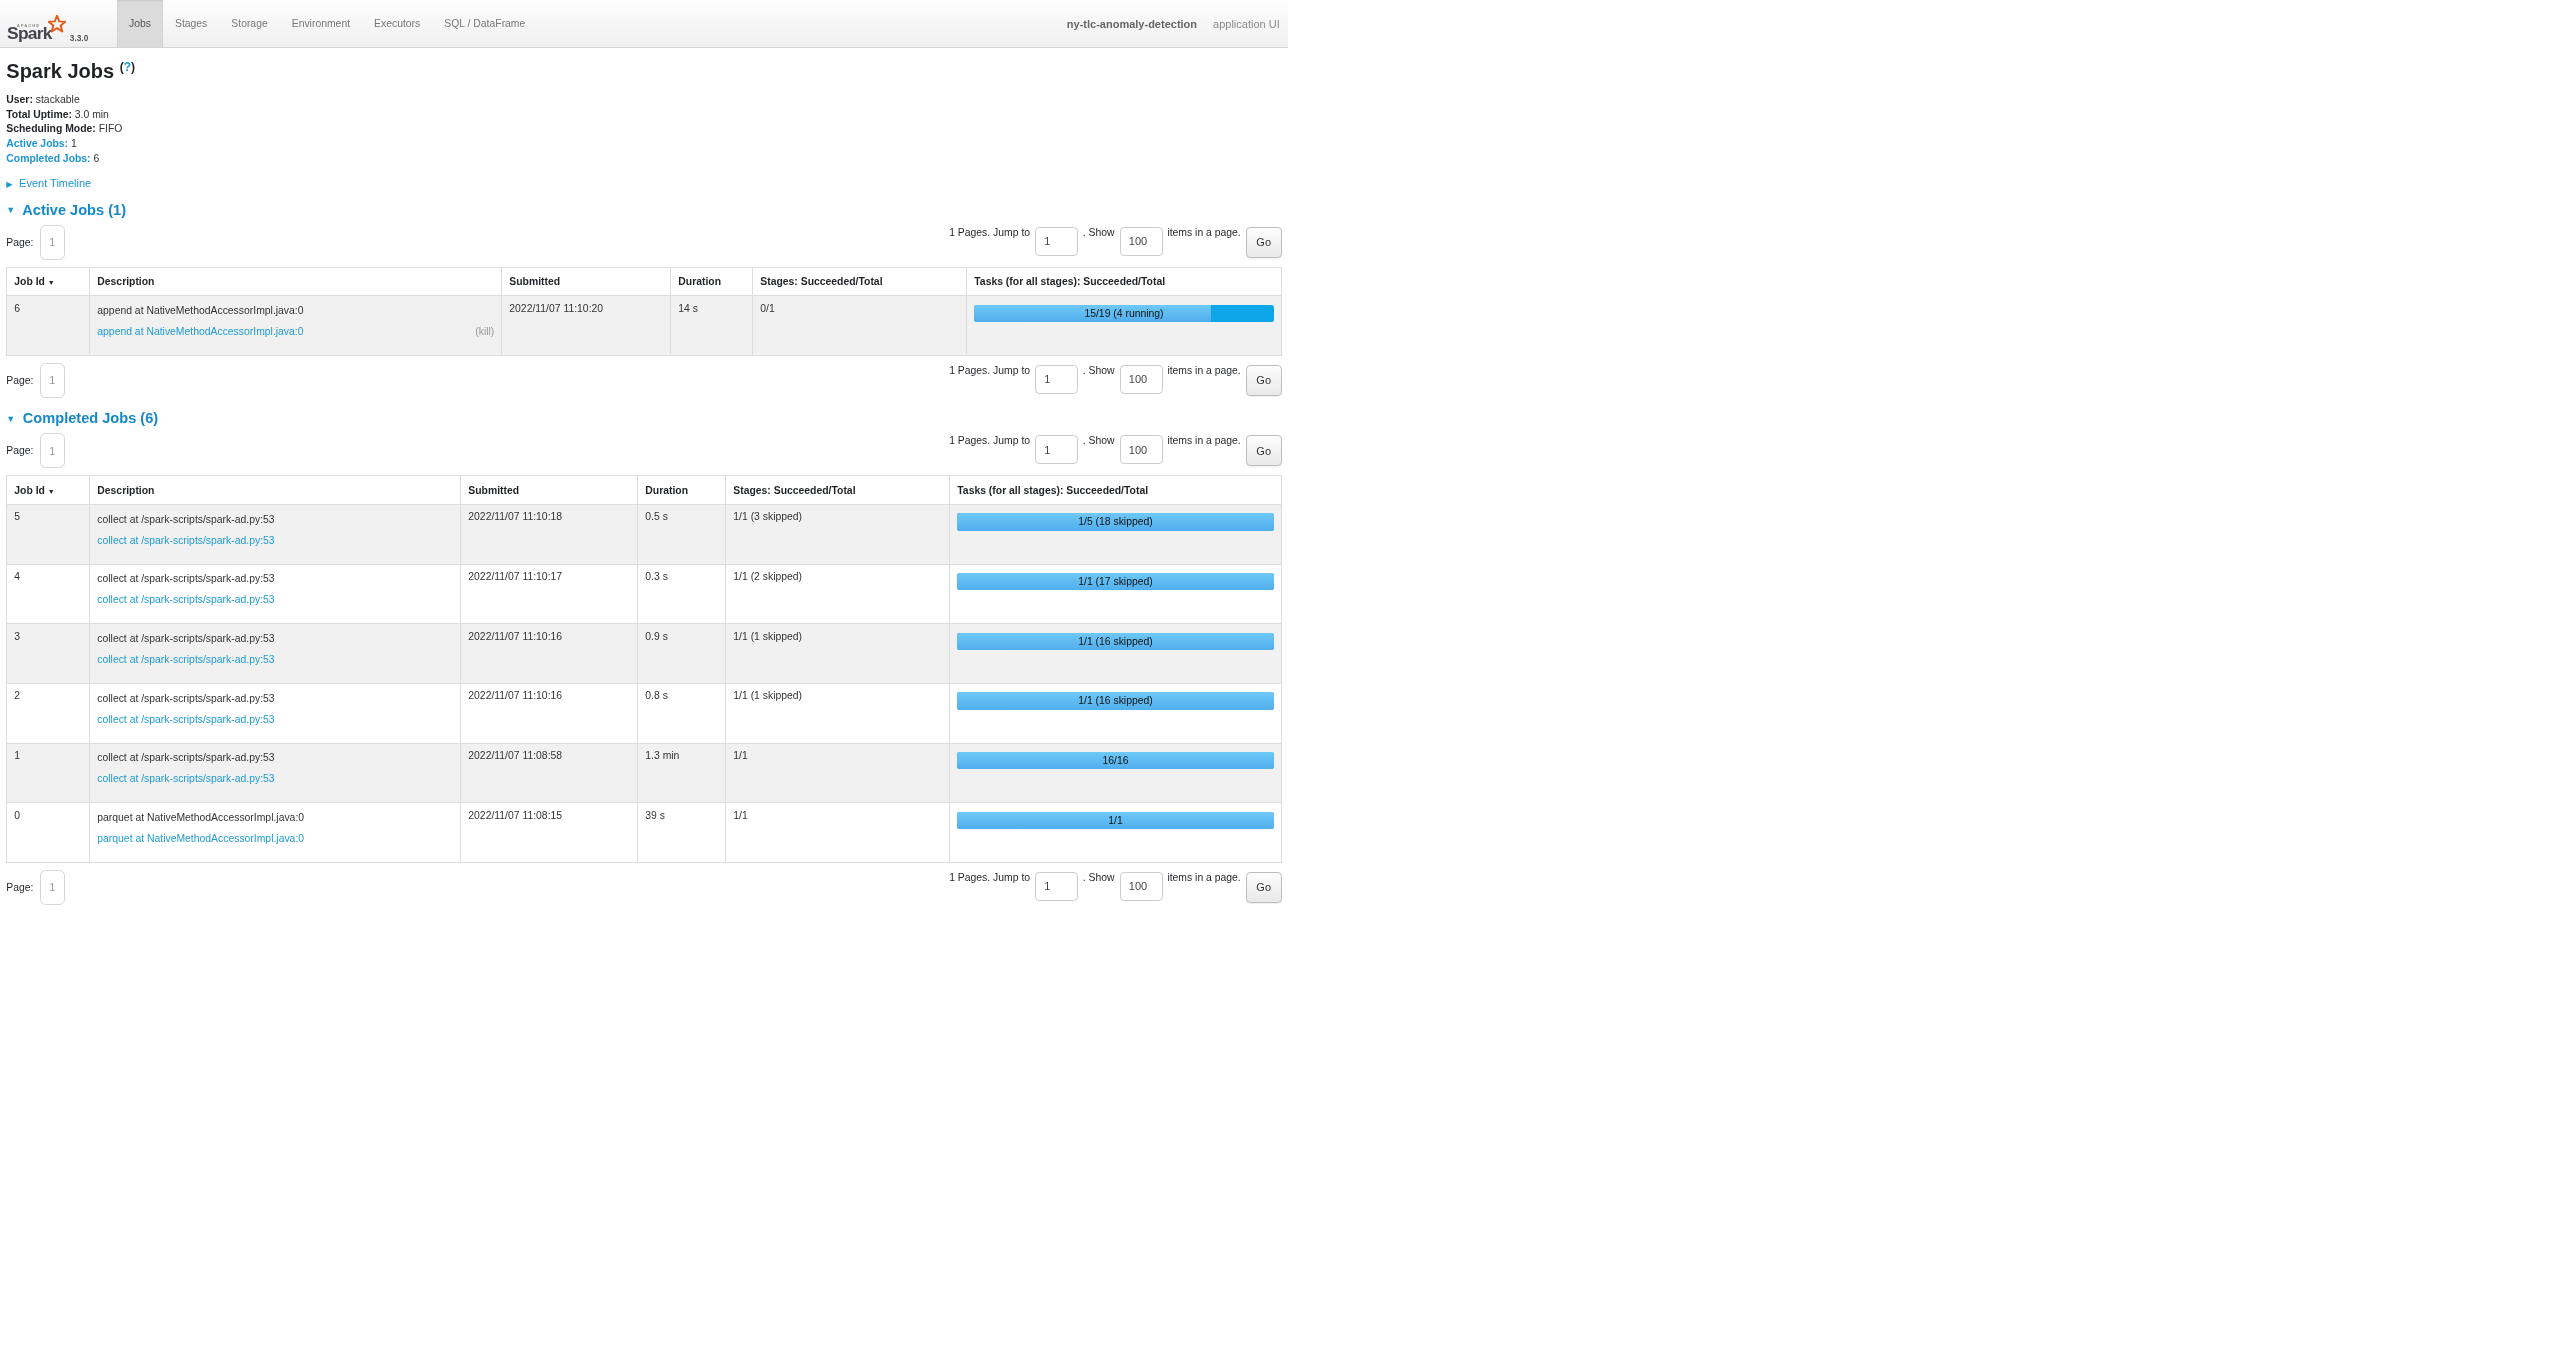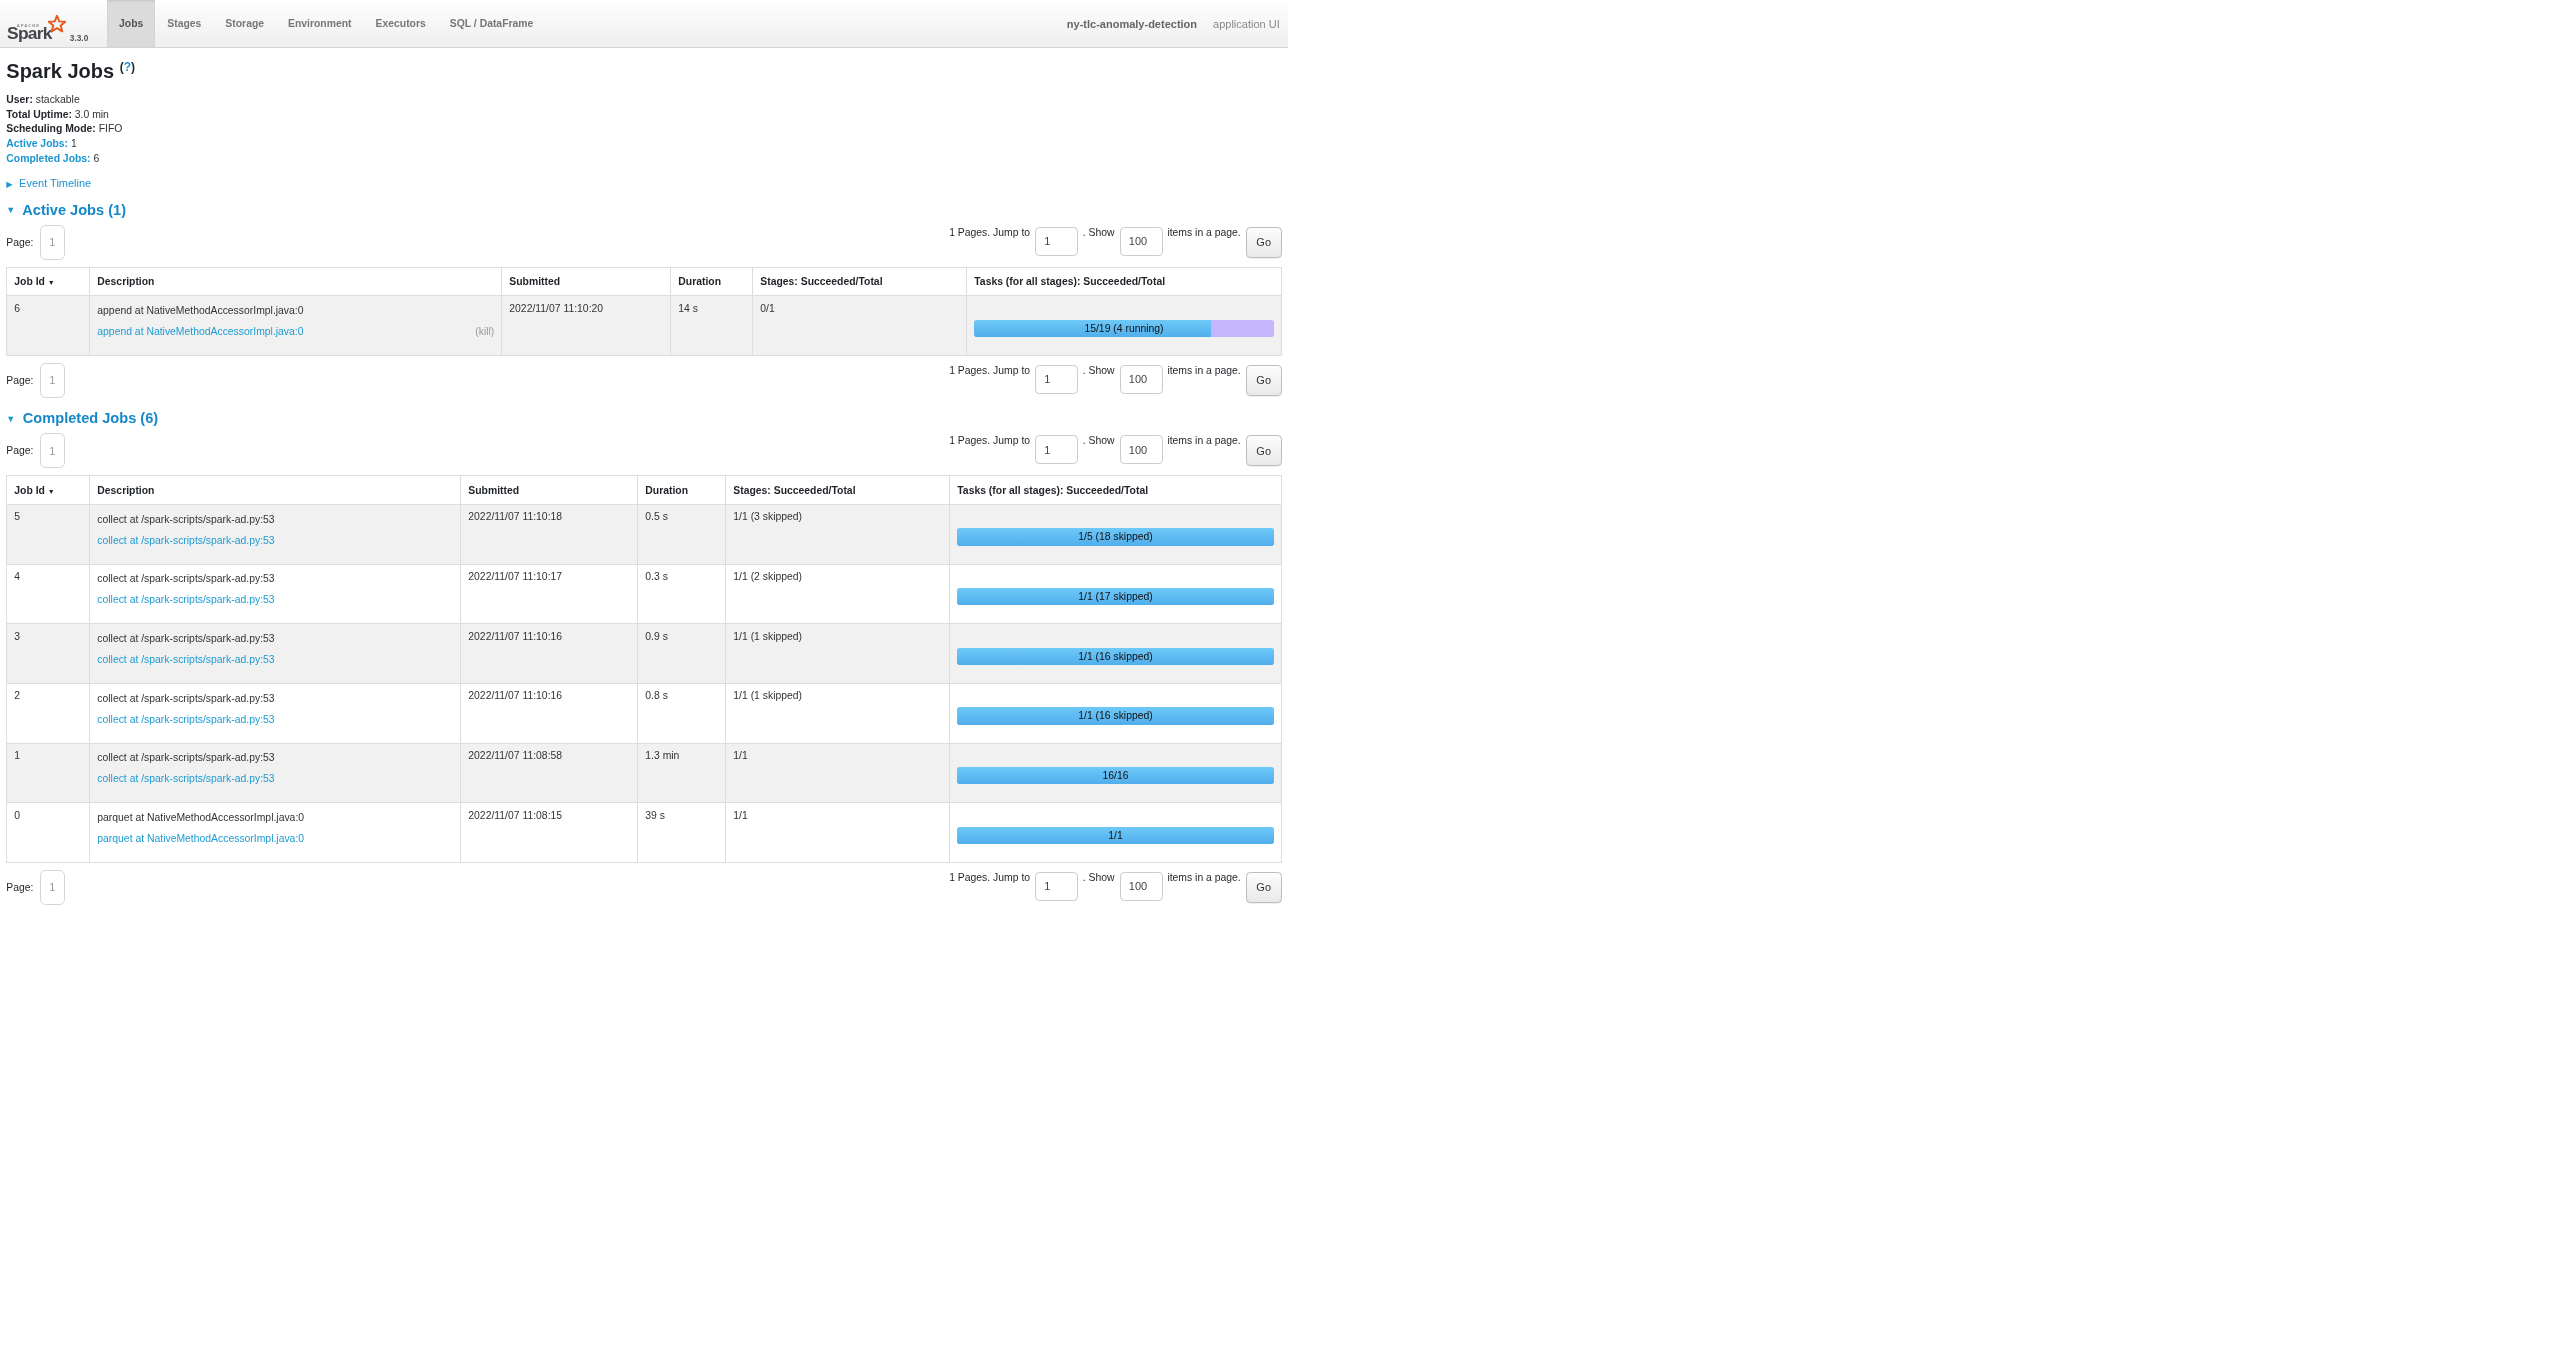--- a/index.html
+++ b/index.html
@@ -29,21 +29,21 @@
   .logo-apache {
     position: absolute; top: 6.3px; left: 9.7px;
     font-size: 4.2px; font-weight: bold; letter-spacing: 1px; color: #8a8a8a;
   }
   .logo-spark {
     position: absolute; bottom: 0; left: 0;
     font-size: 17.4px; font-weight: bold; color: #45454d; letter-spacing: -0.7px;
   }
   .logo-star { position: absolute; top: -1.4px; right: 1.4px; width: 18px; height: 18px; }
   .logo-version { font-size: 8.3px; font-weight: bold; color: #555; margin-left: 2.8px; padding-bottom: 1.4px; }
-  .nav-tabs { display: flex; margin-left: 3px; font-weight: bold; }
+  .nav-tabs { display: flex; margin-left: 13px; }
   .nav-tab {
     display: flex; align-items: center;
     padding: 0 12px;
     color: #777; text-decoration: none; cursor: pointer;
     font-size: 10.4px;
   }
   .nav-tab.active {
     background: #dbdbdb;
     color: #555;
     box-shadow: inset 0 0.7px 2.1px rgba(0,0,0,0.12);
@@ -130,24 +130,24 @@
   .sort-arrow { font-size: 7px; margin-left: 2.8px; color: #1f2227; }
 
   .desc-plain { color: #333; line-height: 14px; padding: 1.4px 0; }
   .desc-line2 { display: flex; justify-content: space-between; align-items: baseline; margin-top: 5.6px; padding-bottom: 9.7px; }
   .desc-link { color: #1d9bd3; text-decoration: none; line-height: 14px; cursor: pointer; }
   .kill-link { color: #999; cursor: pointer; }
 
   .progress {
     position: relative;
     height: 17.4px;
-    background: #c4b5fd;
+    background: #0ea5e9;
     border-radius: 2.8px;
     overflow: hidden;
-    margin-top: 17px;
+    margin-top: 2px;
   }
   .progress-fill {
     position: absolute; left: 0; top: 0; bottom: 0;
     background: linear-gradient(#6ec9f8, #50aeec);
     border-radius: 2.8px 0 0 2.8px;
   }
   .progress-fill.full { border-radius: 2.8px; }
   .progress-label {
     position: absolute; left: 0; right: 0; top: 0;
     text-align: center; line-height: 17.4px;

